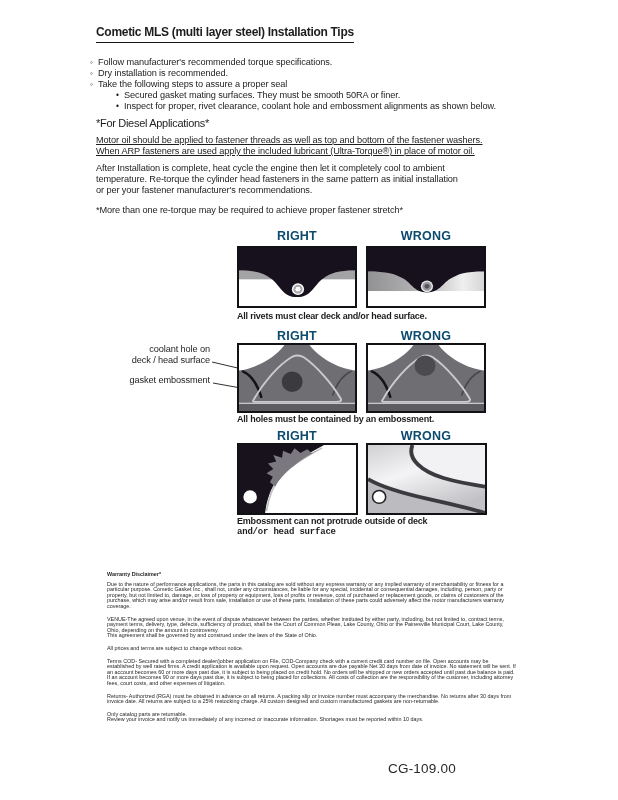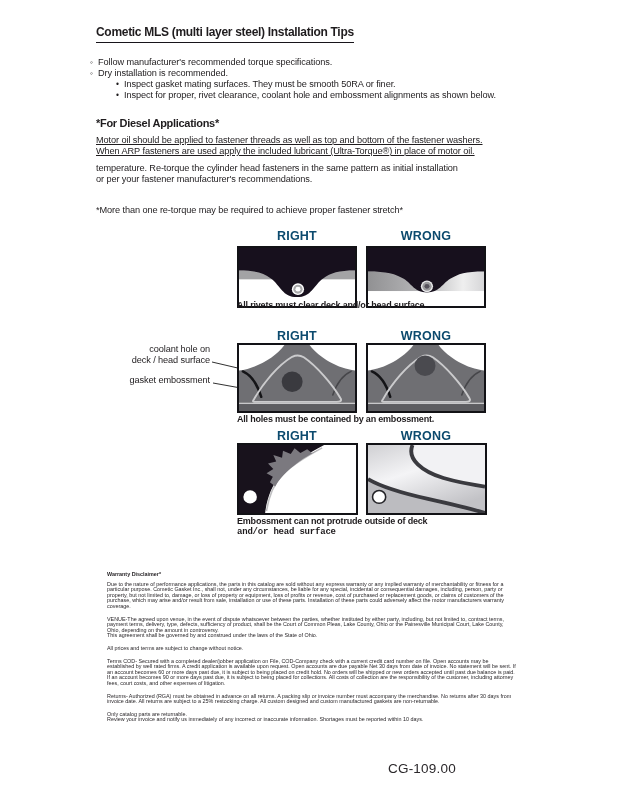--- a/index.html
+++ b/index.html
@@ -6,21 +6,21 @@
   .page{
     position:relative;width:618px;height:800px;background:#ffffff;overflow:hidden;
     font-family:"Liberation Sans", sans-serif;color:#1f1c1e;
   }
   
   .title{position:absolute;left:96px;top:25px;font-size:12px;font-weight:bold;letter-spacing:-0.3px;white-space:nowrap;}
   .title .u{display:inline-block;border-bottom:1.6px solid #17141a;padding-bottom:2.5px;}
   .bullets{position:absolute;left:90px;top:57px;font-size:9.2px;letter-spacing:-0.1px;line-height:11px;white-space:nowrap;}
   .brow .bg{display:inline-block;width:8px;font-size:8.5px;}
   .brow.sub{padding-left:26px;}
-  .h2{position:absolute;left:96px;top:117px;font-size:11px;font-weight:bold;letter-spacing:-0.3px;white-space:nowrap;}
+  .h2{position:absolute;left:96px;top:117px;font-size:11px;font-weight:normal;letter-spacing:-0.3px;white-space:nowrap;}
   .para{position:absolute;left:96px;font-size:9.2px;letter-spacing:-0.1px;line-height:11px;white-space:nowrap;}
   .p1{top:135px;text-decoration:underline;} .p2{top:163px;} .p3{top:205px;}
   
   .dlabel{position:absolute;width:120px;text-align:center;font-size:12.5px;font-weight:bold;letter-spacing:0.2px;color:#0c4a6e;}
   .dbox{position:absolute;border:2px solid #121216;box-sizing:border-box;background:#fff;}
   .dbox svg{display:block;width:100%;height:100%;}
   .caption{position:absolute;left:237px;font-size:9px;font-weight:bold;letter-spacing:-0.2px;white-space:nowrap;line-height:11px;}
   .ann{position:absolute;left:98px;width:112px;text-align:right;font-size:9.2px;letter-spacing:-0.1px;white-space:nowrap;}
   .leaders{position:absolute;left:100px;top:330px;width:430px;height:100px;pointer-events:none;}
   
@@ -36,30 +36,32 @@
 
 <div class="page">
 
   <div class="title">
     <span class="u">Cometic MLS (multi layer steel) Installation Tips</span>
   </div>
 
   <div class="bullets">
     <div class="brow"><span class="bg">◦</span><span>Follow manufacturer's recommended torque specifications.</span></div>
     <div class="brow"><span class="bg">◦</span><span>Dry installation is recommended.</span></div>
-    <div class="brow sub"><span class="bg">•</span><span>Inspect gasket mating surfaces.  They must be smooth 50RA or finer.</span></div>
+    <div class="brow"><span class="bg">◦</span><span>Take the following steps to assure a proper seal</span></div>
+    <div class="brow sub"><span class="bg">•</span><span>Secured gasket mating surfaces.  They must be smooth 50RA or finer.</span></div>
     <div class="brow sub"><span class="bg">•</span><span>Inspect for proper, rivet clearance, coolant hole and embossment alignments as shown below.</span></div>
   </div>
 
   <div class="h2">*For Diesel Applications*</div>
   <div class="para p1">
     <div>Motor oil should be applied to fastener threads as well as top and bottom of the fastener washers.</div>
     <div>When ARP fasteners are used apply the included lubricant (Ultra-Torque®) in place of motor oil.</div>
   </div>
   <div class="para p2">
+    <div>After Installation is complete, heat cycle the engine then let it completely cool to ambient</div>
     <div>temperature. Re-torque the cylinder head fasteners in the same pattern as initial installation</div>
     <div>or per your fastener manufacturer's recommendations.</div>
   </div>
   <div class="para p3">*More than one re-torque may be required to achieve proper fastener stretch*</div>
 
   <div class="dlabel" style="left:237px;top:229px;">RIGHT</div>
   <div class="dlabel" style="left:366px;top:229px;">WRONG</div>
 
   <div class="dbox" style="left:237px;top:246px;width:120px;height:62px;">
     <svg viewBox="0 0 120 62" preserveAspectRatio="none">
@@ -82,21 +84,21 @@
         </linearGradient>
       </defs>
       <rect width="120" height="62" fill="#ffffff"></rect>
       <rect y="25" width="120" height="21" fill="url(#dg1)"></rect>
       <path d="M0,0 H120 V25 C101,25 93,27.5 85,33 C76,39 74,47.5 61,47.5 C48,47.5 46,39 37,33 C29,27.5 19,25 0,25 Z" fill="#17101d"></path>
       <circle cx="61" cy="41" r="6.3" fill="#e9e9eb"></circle>
       <circle cx="61" cy="41" r="4.8" fill="#9b9b9d"></circle>
       <circle cx="61" cy="41" r="2.6" fill="#56525c"></circle>
     </svg>
   </div>
-  <div class="caption" style="top:300px;">All rivets must clear deck and/or head surface.</div>
+  <div class="caption" style="top:311px;">All rivets must clear deck and/or head surface.</div>
 
   <div class="dlabel" style="left:237px;top:329px;">RIGHT</div>
   <div class="dlabel" style="left:366px;top:329px;">WRONG</div>
 
   <div class="ann" style="top:344px;">coolant hole on</div>
   <div class="ann" style="top:355px;">deck / head surface</div>
   <div class="ann" style="top:375px;">gasket embossment</div>
 
   <svg class="leaders" viewBox="0 0 430 100">
     <line x1="112" y1="32" x2="189" y2="50" stroke="#1a1a1a" stroke-width="0.9"></line>

